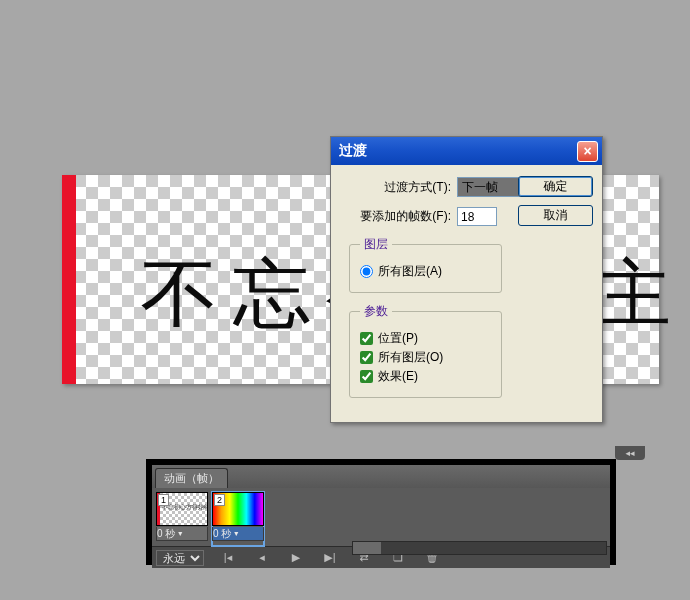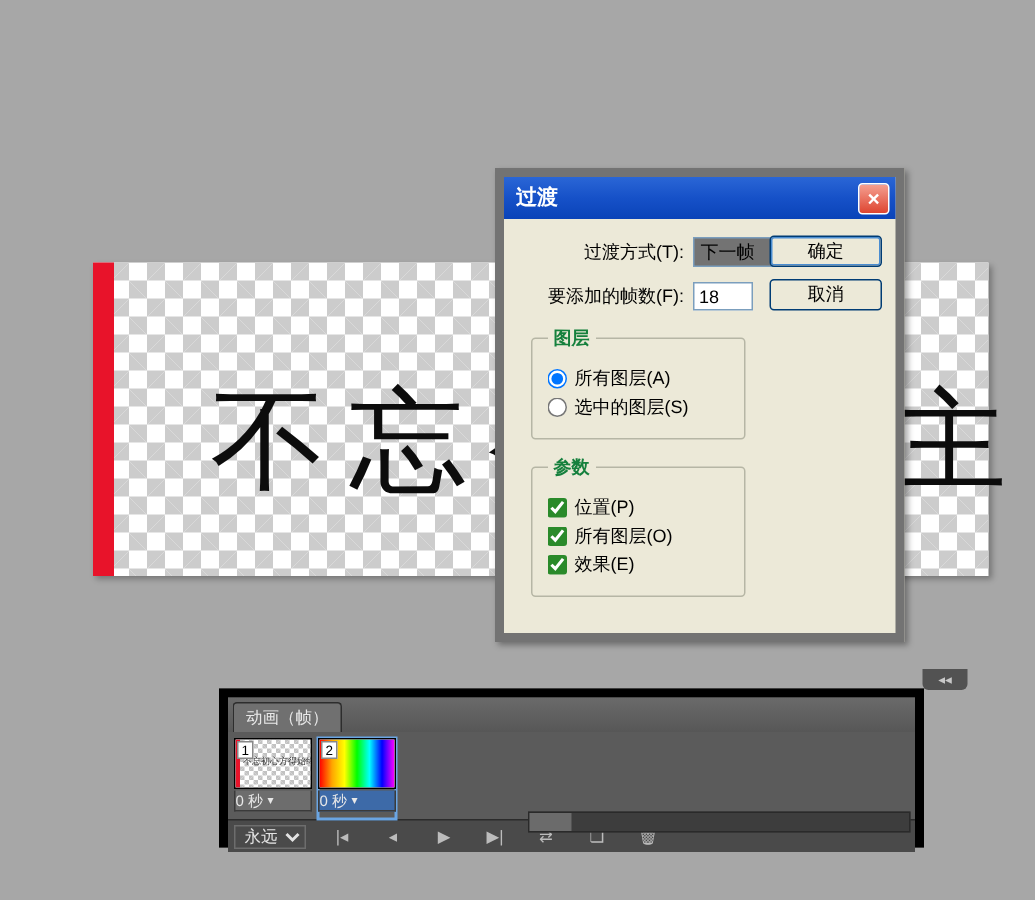--- a/index.html
+++ b/index.html
@@ -39,24 +39,24 @@
     transform: scaleX(1.05);
   }
   .canvas-text-right {
     position: absolute; right: -12px; top: 70px;
     font-family: "STXingkai","KaiTi","DFKai-SB",cursive;
     font-size: 74px; color: #0c0c0c;
   }
 
   
   .dlg {
-    position: absolute; left: 330px; top: 112px;
+    position: absolute; left: 330px; top: 136px;
     width: 273px;
     background: #ece9d8;
-    border: 6px solid #737373;
+    border: 1px solid #737373;
     box-shadow: 2px 2px 4px rgba(0,0,0,.35);
   }
   .dlg-titlebar {
     height: 28px;
     background: linear-gradient(to bottom,#2a66d6 0%,#1651c8 50%,#0a43b8 100%);
     display: flex; align-items: center; justify-content: space-between;
     padding: 0 4px 0 8px;
     color: #fff; font-size: 14px; font-weight: bold;
   }
   .dlg-close {
@@ -88,21 +88,21 @@
   .dlg-btn.ok { top: 11px; box-shadow: 0 0 0 1px #4b8dd1 inset; }
   .dlg-btn.cancel { top: 40px; }
 
   fieldset {
     border: 1px solid #b6b6a5;
     border-radius: 3px;
     margin: 6px 90px 10px 8px;
     padding: 8px 10px 10px 10px;
   }
   fieldset legend { padding: 0 4px; color: #0046d5; font-size: 12px; }
-  fieldset legend { color: #15803d; font-weight: bold; }
+  fieldset legend { color: #4c1d95; }
   .radio-row, .chk-row { display: flex; align-items: center; margin: 2px 0; }
   .radio-row input, .chk-row input { margin-right: 5px; width:13px; height:13px; }
   .chk-row input { accent-color: #2a8a2a; }
 
   
   .anim-flyout {
     position: absolute; right: 45px; top: 446px;
     width: 30px; height: 14px; background: #525252;
     border-radius: 0 0 4px 4px;
     display:flex; align-items:center; justify-content:center;
@@ -215,24 +215,20 @@
     <div class="row">
       <label>要添加的帧数(F):</label>
       <input class="dlg-input" value="18" style="">
     </div>
 
     <fieldset>
       <legend>图层</legend>
       <div class="radio-row">
         <input type="radio" name="layers" checked="" style="">
         <span>所有图层(A)</span>
-      </div>
-      <div class="radio-row">
-        <input type="radio" name="layers" style="">
-        <span>选中的图层(S)</span>
       </div>
     </fieldset>
 
     <fieldset>
       <legend>参数</legend>
       <div class="chk-row">
         <input type="checkbox" checked="" style="">
         <span>位置(P)</span>
       </div>
       <div class="chk-row">

